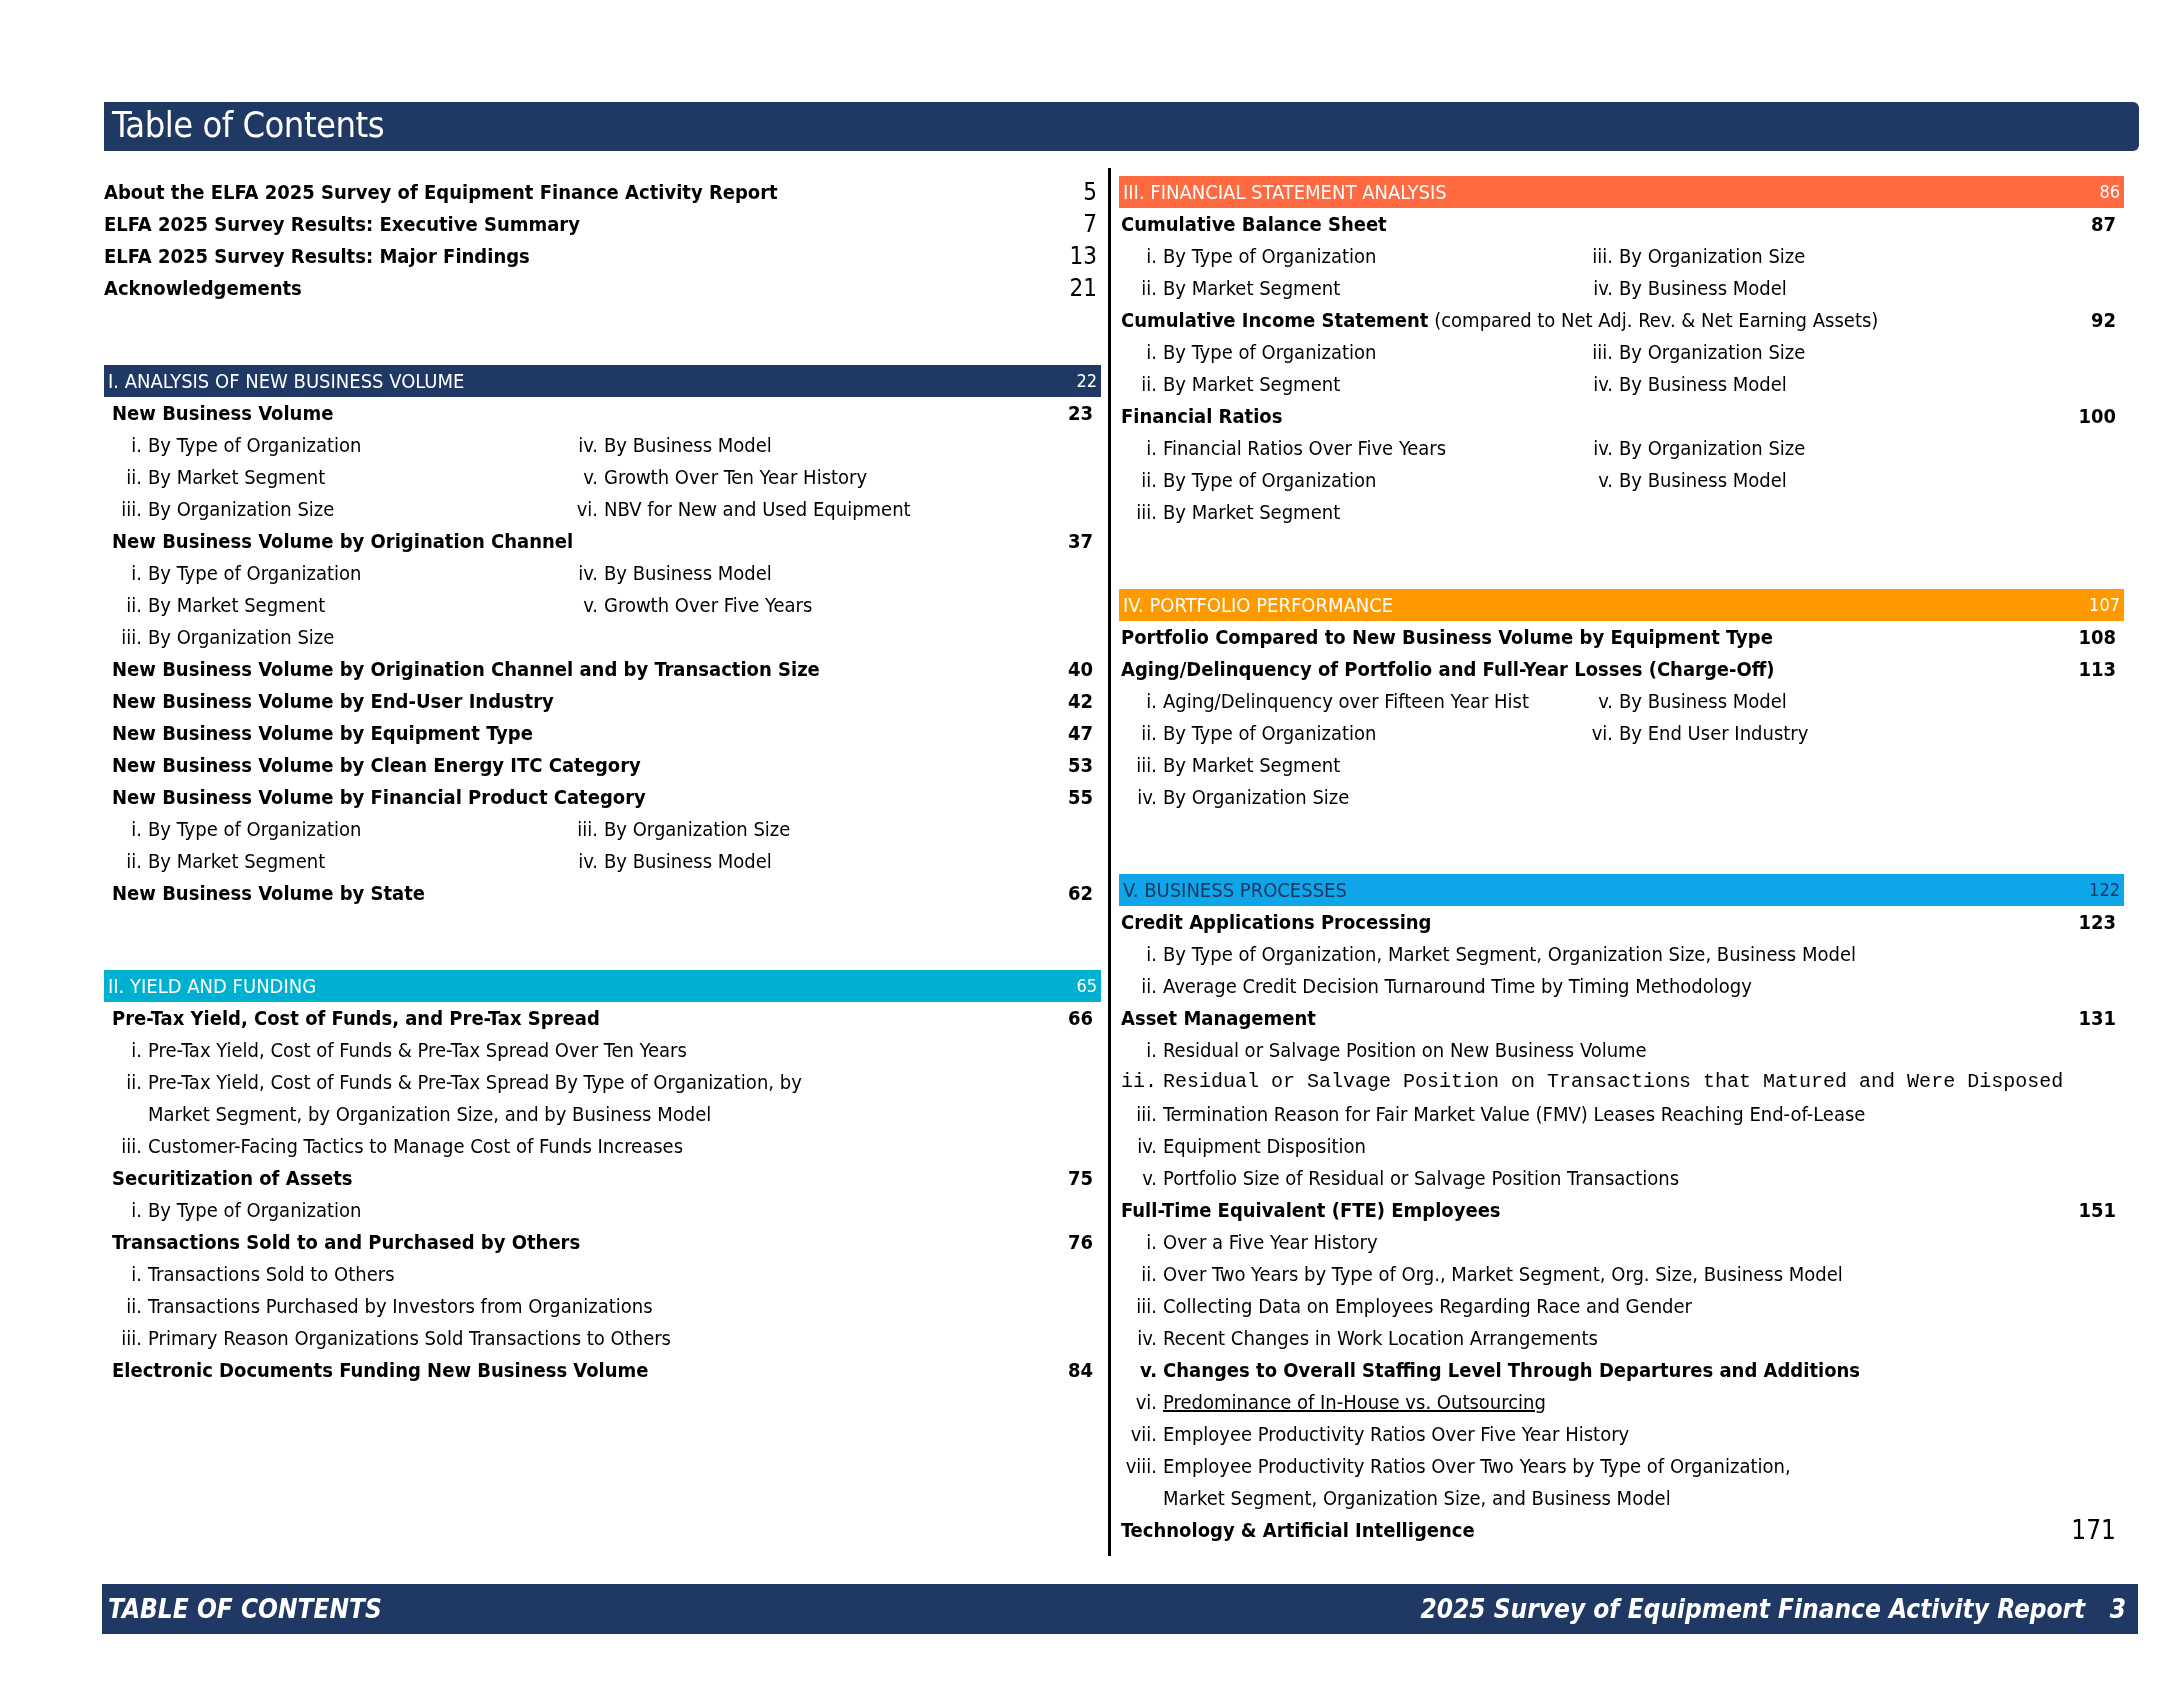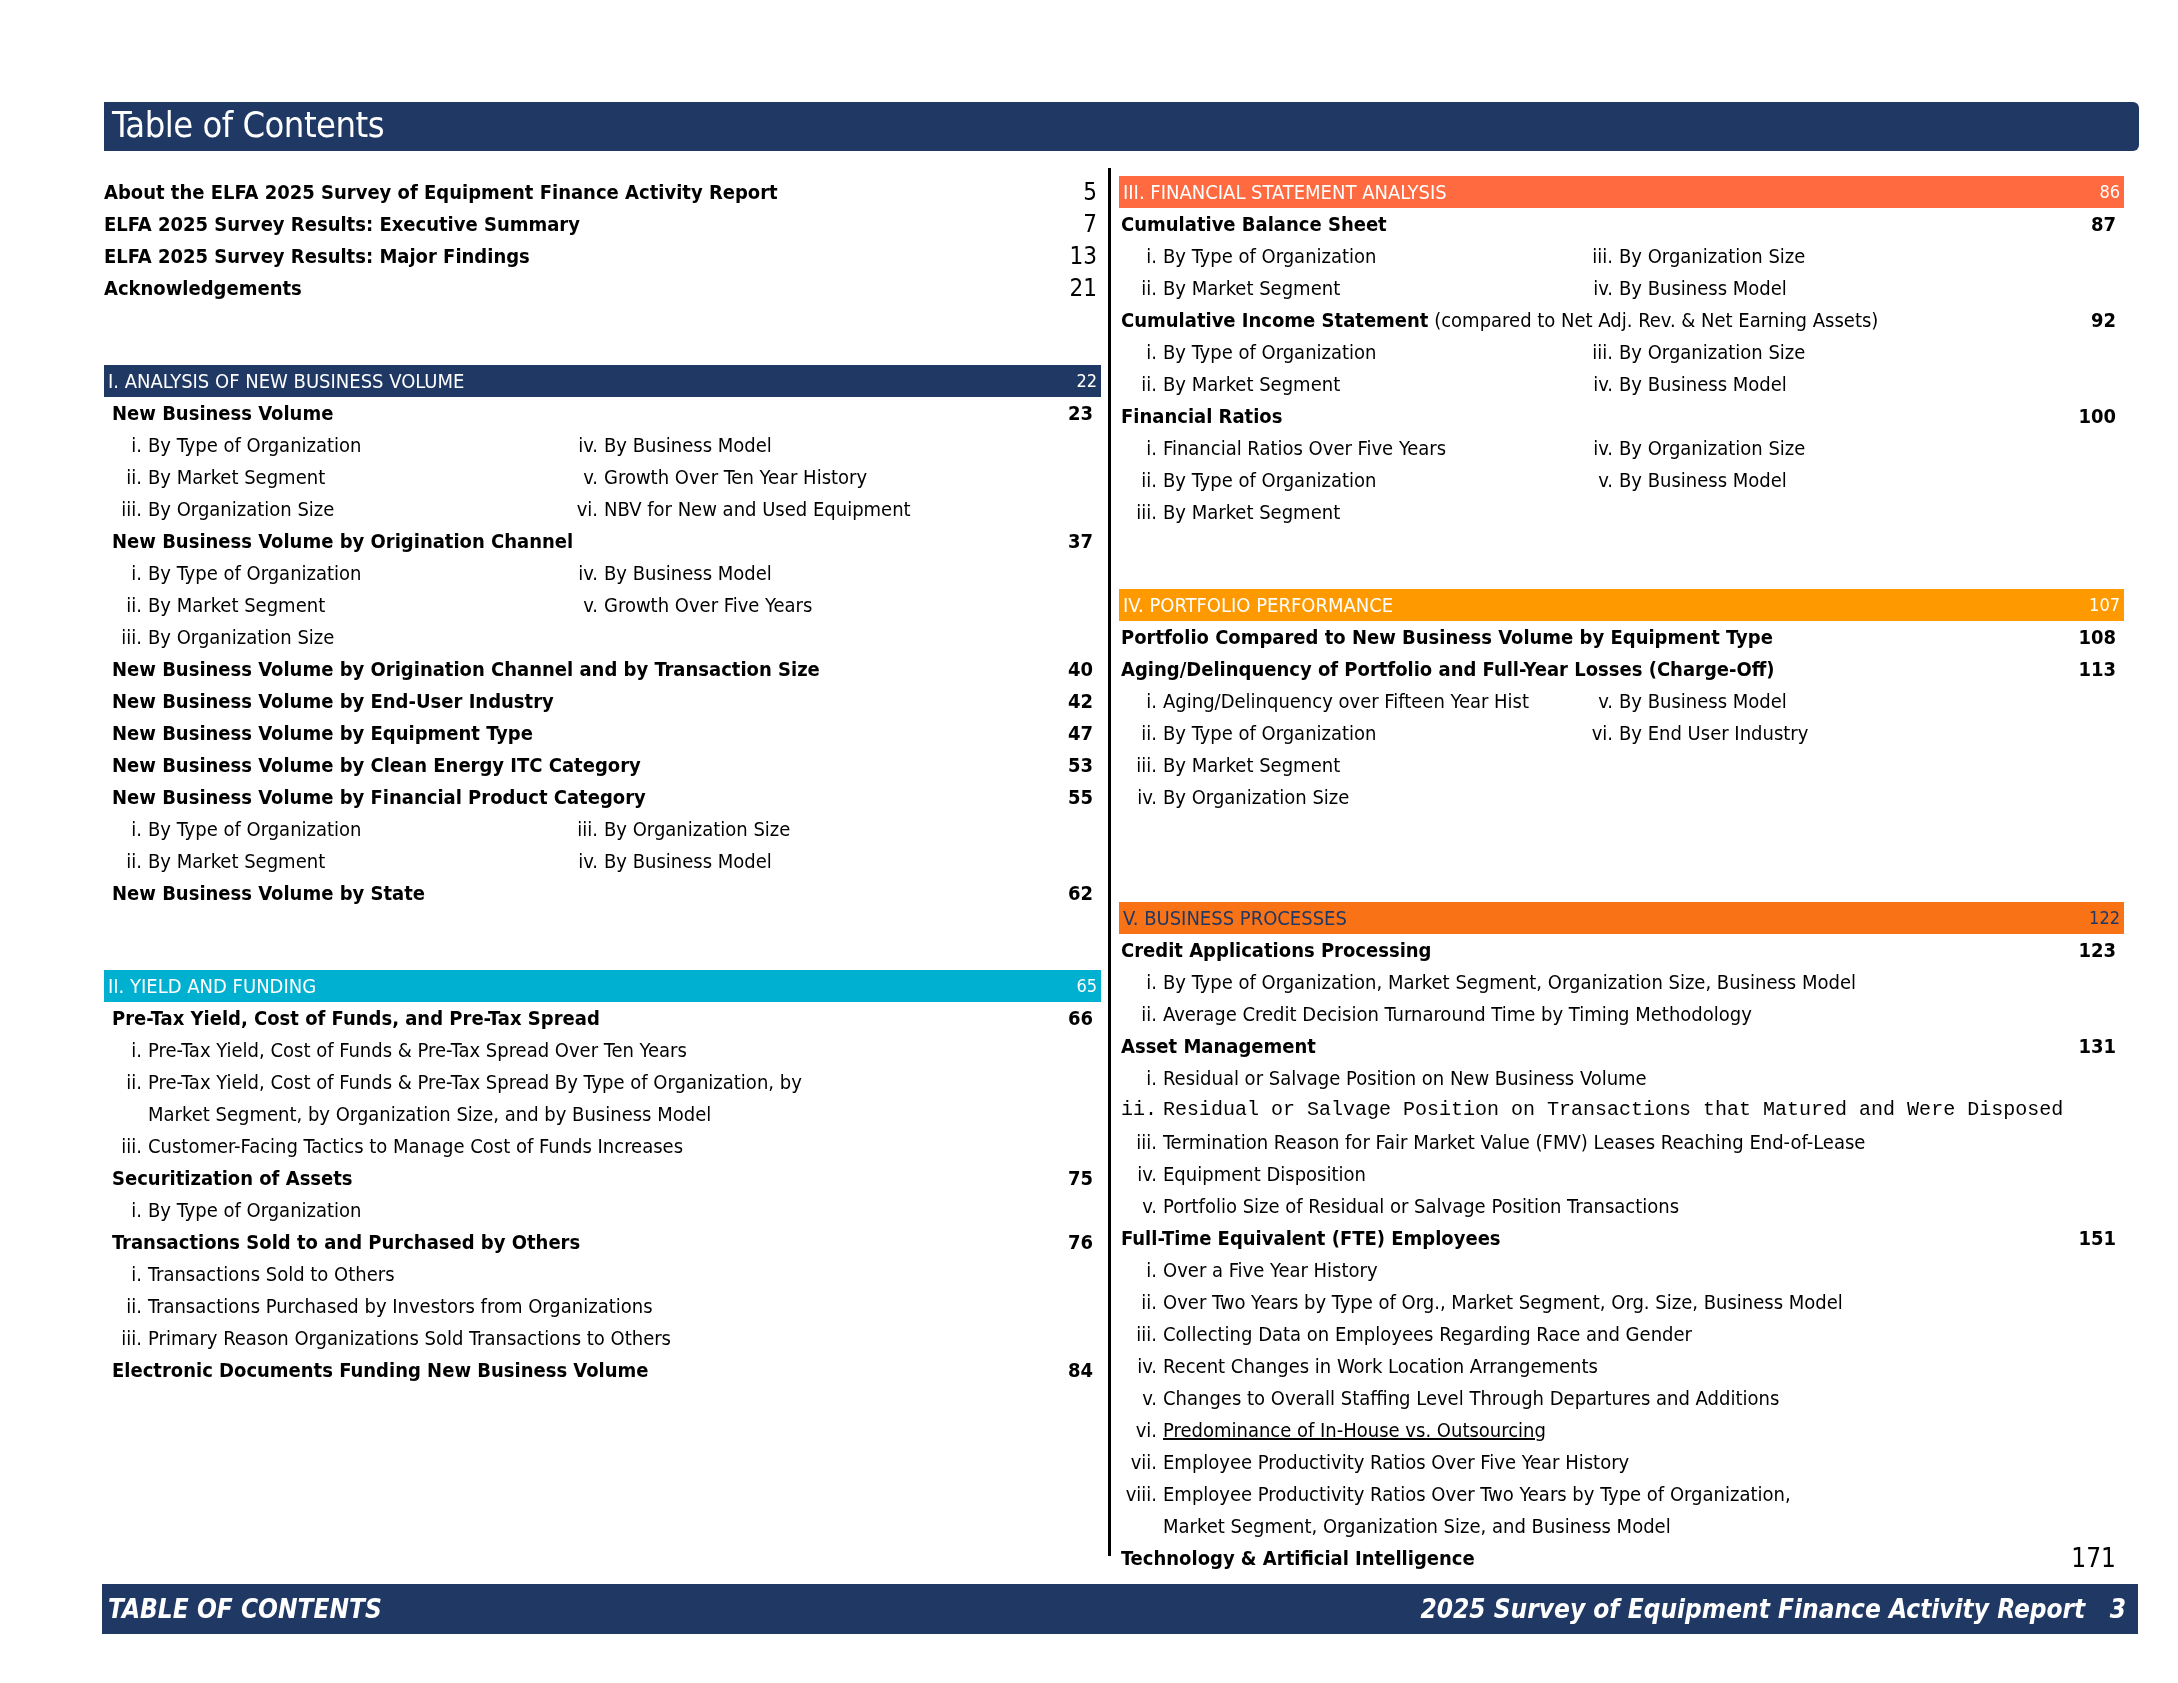--- a/index.html
+++ b/index.html
@@ -178,21 +178,21 @@
       <span class="a" style="left: -10px;"><span class="num">ii.</span><span class="txt">By Type of Organization</span></span>
       <span class="b" style="left: 446px;"><span class="num">vi.</span><span class="txt">By End User Industry</span></span>
     </div>
     <div class="row sub">
       <span class="a" style="left: -10px;"><span class="num">iii.</span><span class="txt">By Market Segment</span></span>
     </div>
     <div class="row sub">
       <span class="a" style="left: -10px;"><span class="num">iv.</span><span class="txt">By Organization Size</span></span>
     </div>
     <div class="spacer" style="height: 61px;"></div>
-    <div class="section" style="background: #f97316; color: rgb(31, 56, 100); margin-top: 28px;">
+    <div class="section" style="background: #0ea5e9; color: rgb(31, 56, 100);">
       <span class="lbl">V.  BUSINESS PROCESSES</span>
       <span class="pg">122</span>
     </div>
     <div class="row main" style="padding-left: 2px;"><span class="lbl">Credit Applications Processing</span><span class="pg">123</span></div>
     <div class="row sub">
       <span class="a" style="left: -10px;"><span class="num">i.</span><span class="txt">By Type of Organization, Market Segment, Organization Size, Business Model</span></span>
     </div>
     <div class="row sub">
       <span class="a" style="left: -10px;"><span class="num">ii.</span><span class="txt">Average Credit Decision Turnaround Time by Timing Methodology</span></span>
     </div>
@@ -219,21 +219,21 @@
     <div class="row sub">
       <span class="a" style="left: -10px;"><span class="num">ii.</span><span class="txt">Over Two Years by Type of Org., Market Segment, Org. Size, Business Model</span></span>
     </div>
     <div class="row sub">
       <span class="a" style="left: -10px;"><span class="num">iii.</span><span class="txt">Collecting Data on Employees Regarding Race and Gender</span></span>
     </div>
     <div class="row sub">
       <span class="a" style="left: -10px;"><span class="num">iv.</span><span class="txt">Recent Changes in Work Location Arrangements</span></span>
     </div>
     <div class="row sub">
-      <span class="a" style="left: -10px;"><span class="num">v.</span><span class="txt">Changes to Overall Staffing Level Through Departures and Additions</span></span>
+      <span class="a" style="left: -10px; font-weight: bold;"><span class="num">v.</span><span class="txt">Changes to Overall Staffing Level Through Departures and Additions</span></span>
     </div>
     <div class="row sub">
       <span class="a" style="left: -10px; text-decoration: underline;"><span class="num">vi.</span><span class="txt">Predominance of In-House vs. Outsourcing</span></span>
     </div>
     <div class="row sub">
       <span class="a" style="left: -10px;"><span class="num">vii.</span><span class="txt">Employee Productivity Ratios Over Five Year History</span></span>
     </div>
     <div class="row sub">
       <span class="a" style="left: -10px;"><span class="num">viii.</span><span class="txt">Employee Productivity Ratios Over Two Years by Type of Organization,</span></span>
     </div>

